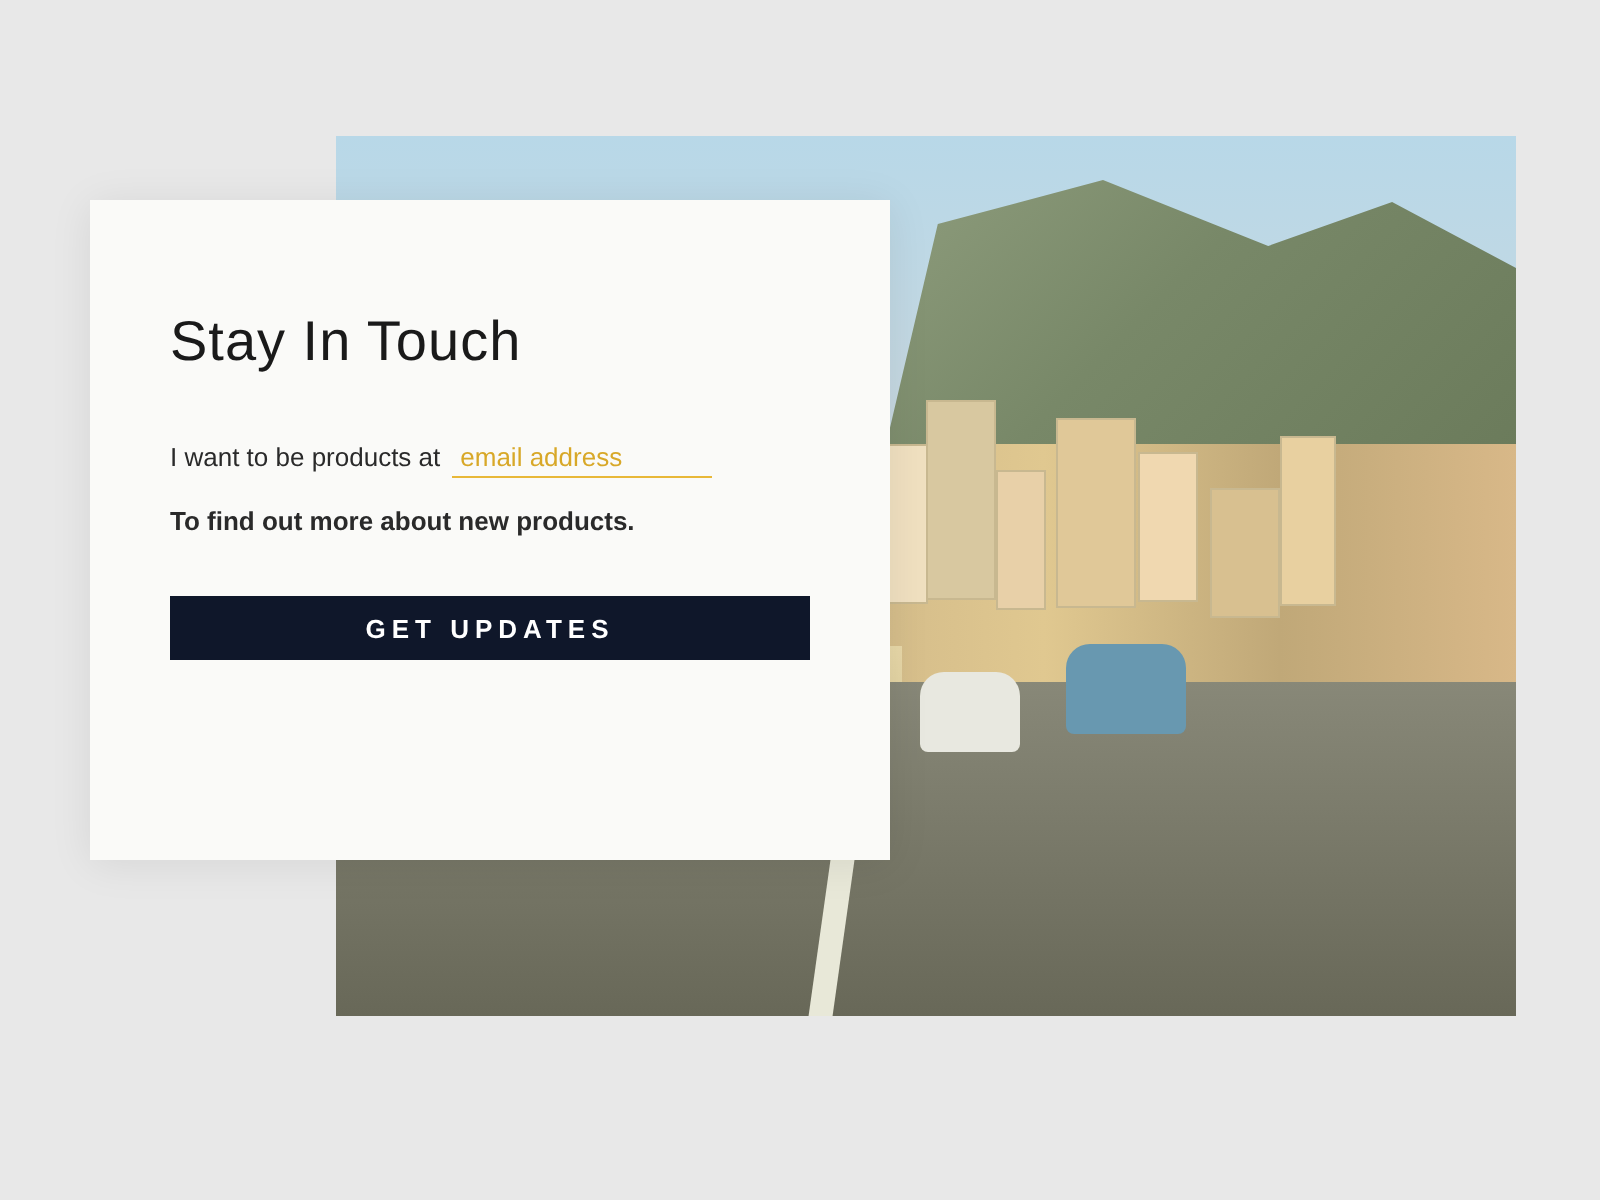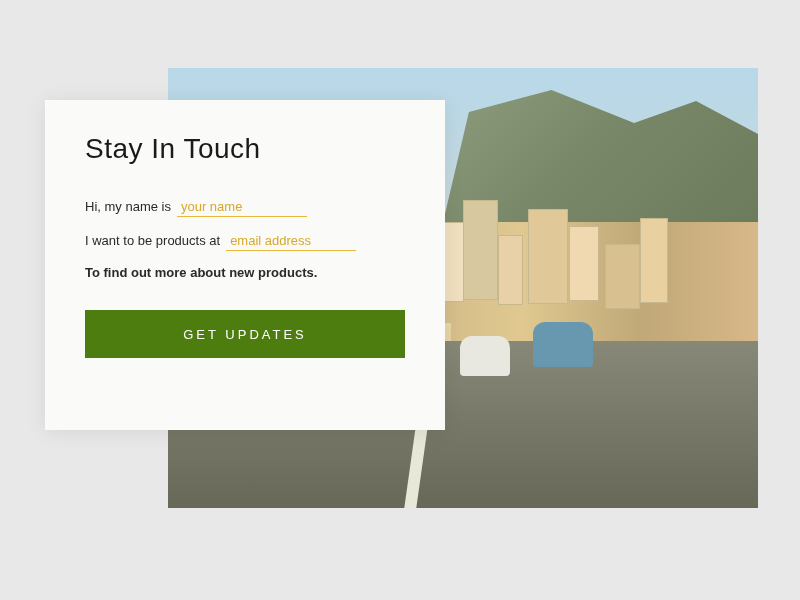--- a/index.html
+++ b/index.html
@@ -128,21 +128,21 @@
       border-radius: 0 40% 40% 0;
     }
     
     .form-card {
       position: absolute;
       top: 100px;
       left: 45px;
       width: 400px;
       height: 330px;
       background: #fafaf8;
-      padding: 33px 40px;
+      padding: 55px 40px;
       box-shadow: 0 2px 20px rgba(0,0,0,0.08);
     }
     
     .form-title {
       font-size: 28px;
       font-weight: 400;
       color: #1a1a1a;
       margin-bottom: 32px;
       letter-spacing: 0.5px;
     }
@@ -176,27 +176,27 @@
     
     .form-text-static {
       font-size: 13px;
       color: #2a2a2a;
       margin-bottom: 30px;
       font-weight: bold;
     }
     
     .submit-button {
       width: 100%;
-      height: 48px;
-      background: #4d7c0f;
+      height: 32px;
+      background: #0f172a;
       border: none;
       color: #ffffff;
       font-size: 13px;
       letter-spacing: 3px;
-      font-weight: 400;
+      font-weight: 700;
       cursor: pointer;
       font-family: inherit;
     }
   </style>
 </head>
 <body>
 
 <div class="background-image">
   <div class="sky"></div>
   <div class="mountain"></div>
@@ -212,24 +212,20 @@
   <div class="wall"></div>
   <div class="road"></div>
   <div class="road-line"></div>
   <div class="car car-white"></div>
   <div class="car car-blue"></div>
 </div>
 
 <div class="form-card">
   <h1 class="form-title">Stay In Touch</h1>
   
-  <div class="form-line">
-    <span>Hi, my name is</span>
-    <input type="text" class="form-input" placeholder="your name" style="">
-  </div>
   
   <div class="form-line">
     <span>I want to be products at</span>
     <input type="text" class="form-input" placeholder="email address" style="">
   </div>
   
   <div class="form-text-static">To find out more about new products.</div>
   
   <button class="submit-button">GET UPDATES</button>
 </div>

